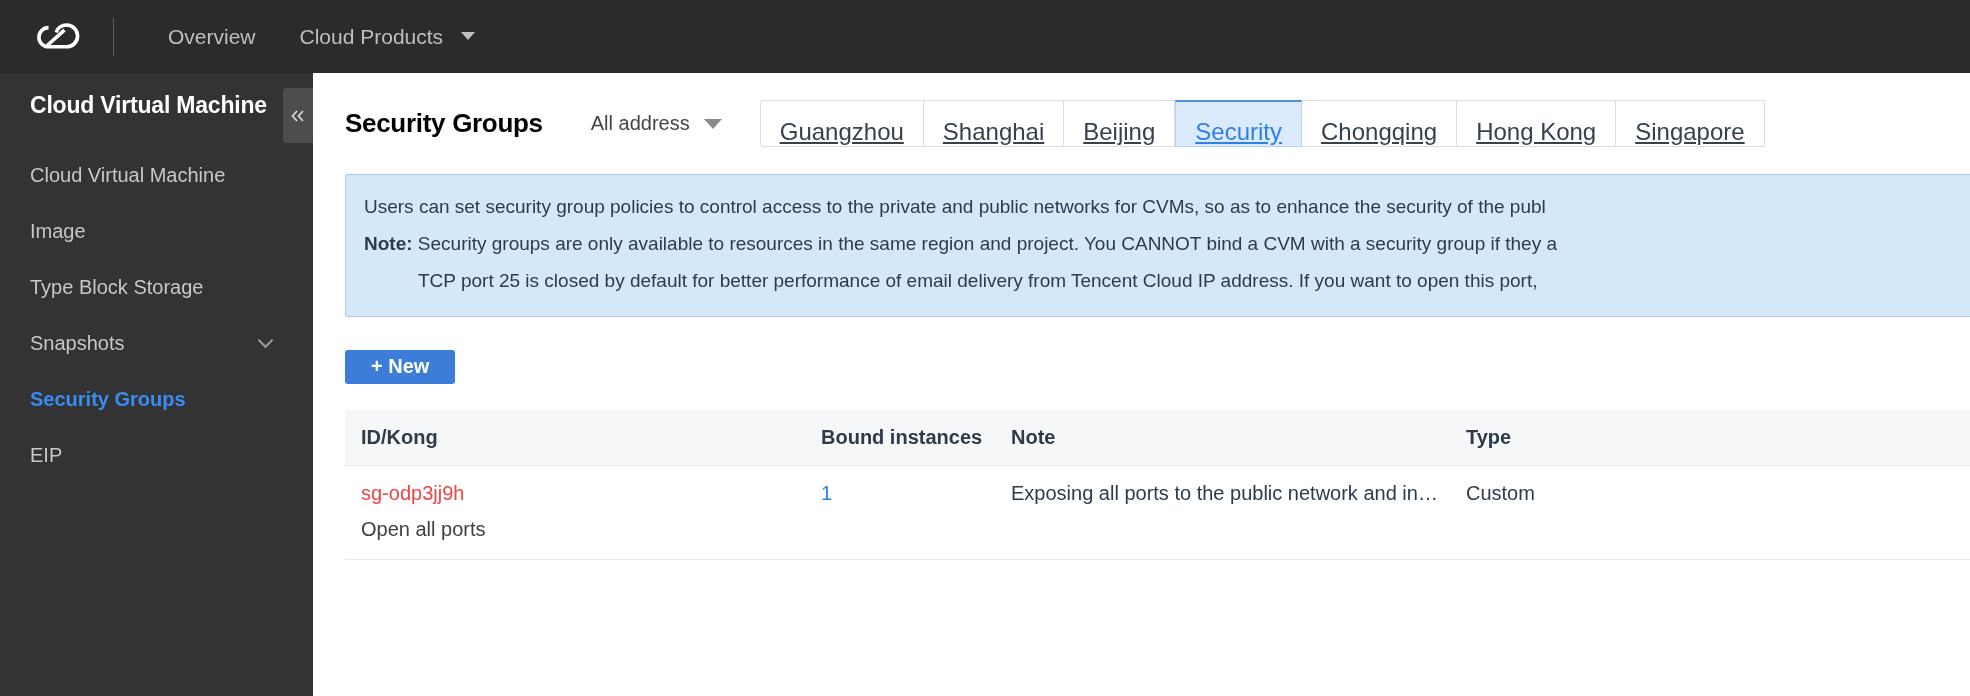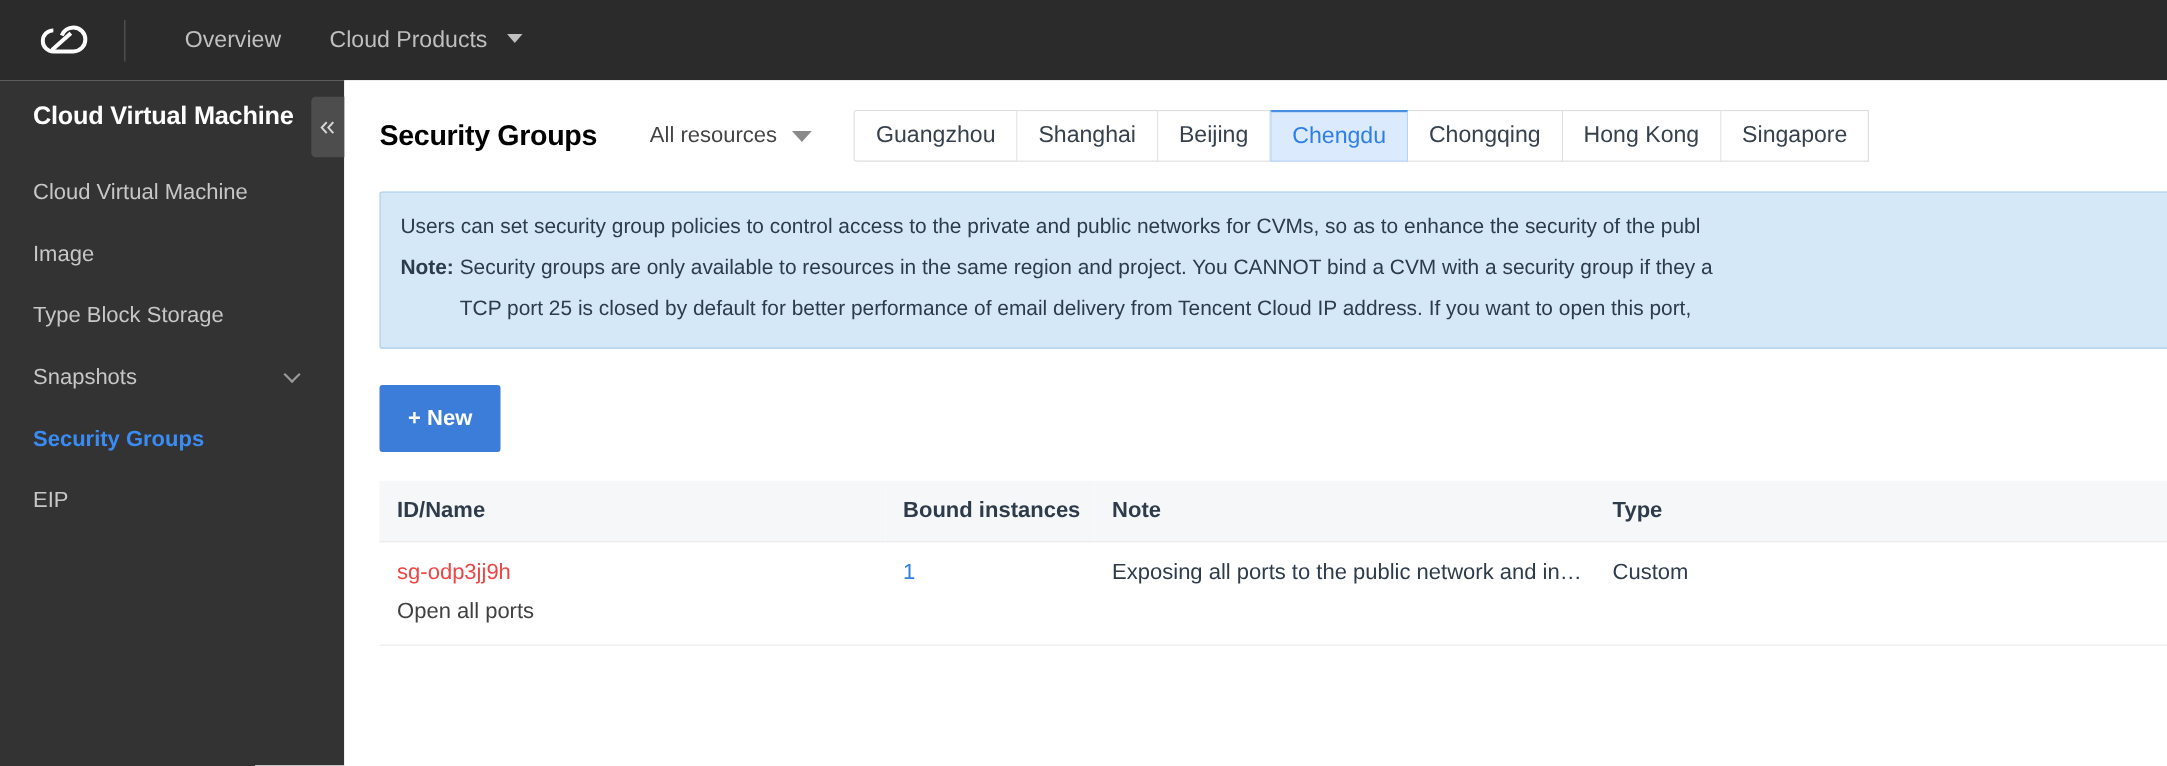--- a/index.html
+++ b/index.html
@@ -132,29 +132,30 @@
   }
 
   .region-tabs {
     display: flex;
     margin-left: 38px;
     height: 47px;
     align-items: stretch;
     white-space: nowrap;
   }
   .region-tab {
-    display: flex; align-items: center; justify-content: center;
+    display: flex; align-items: flex-end; justify-content: center;
     padding: 0 19px;
-    font-size: 21px;
+    font-size: 24px;
     color: #36414d;
     background: #ffffff;
     border: 1px solid #dddddd;
     border-left: none;
     cursor: pointer;
     white-space: nowrap;
+    text-decoration: underline;
   }
   .region-tab:first-child {
     border-left: 1px solid #dddddd;
     border-radius: 3px 0 0 3px;
   }
   .region-tab.active {
     background: #dbeafd;
     color: #2f7fe8;
     border-top: 2px solid #4a90e2;
     border-bottom: 1px solid #b8d4f5;
@@ -175,21 +176,21 @@
     line-height: 1.94;
   }
   .banner-line { white-space: nowrap; }
   .banner-line.indented { padding-left: 54px; }
   .banner-note-label { font-weight: bold; }
 
   
   .new-btn {
     margin: 33px 0 0 32px;
     display: inline-flex; align-items: center; justify-content: center;
-    height: 61px;
+    height: 34px;
     padding: 0 26px;
     background: #3b7dd8;
     color: #ffffff;
     font-size: 20px; font-weight: bold;
     border: none; border-radius: 3px;
     cursor: pointer;
   }
 
   
   .table-wrap { margin: 26px 0 0 32px; width: 1700px; }
@@ -275,36 +276,36 @@
       <path d="M14 3 9.5 8 14 13" fill="none" stroke="#d8d8d8" stroke-width="1.8"></path>
     </svg>
   </div>
 
   <div class="main">
 
     <div class="header-row">
       <div class="page-title">Security Groups</div>
 
       <div class="project-select">
-        <span>All resources</span>
+        <span>All address</span>
         <span class="sel-caret"></span>
       </div>
 
       <div class="region-tabs">
         <div class="region-tab">
           <span>Guangzhou</span>
         </div>
         <div class="region-tab">
           <span>Shanghai</span>
         </div>
         <div class="region-tab">
           <span>Beijing</span>
         </div>
         <div class="region-tab active">
-          <span>Chengdu</span>
+          <span>Security</span>
         </div>
         <div class="region-tab">
           <span>Chongqing</span>
         </div>
         <div class="region-tab">
           <span>Hong Kong</span>
         </div>
         <div class="region-tab">
           <span>Singapore</span>
         </div>
@@ -316,21 +317,21 @@
       <div class="banner-line"><span class="banner-note-label">Note:</span><span> Security groups are only available to resources in the same region and project. You CANNOT bind a CVM with a security group if they a</span></div>
       <div class="banner-line indented">TCP port 25 is closed by default for better performance of email delivery from Tencent Cloud IP address. If you want to open this port, </div>
     </div>
 
     <button class="new-btn">+ New</button>
 
     <div class="table-wrap">
       <table class="sg-table">
         <thead>
           <tr>
-            <th class="col-idname">ID/Name</th>
+            <th class="col-idname">ID/Kong</th>
             <th class="col-bound">Bound instances</th>
             <th class="col-note">Note</th>
             <th class="col-type">Type</th>
           </tr>
         </thead>
         <tbody>
           <tr>
             <td class="col-idname">
               <span class="cell-link">sg-odp3jj9h</span>
               <span class="cell-sub">Open all ports</span>

